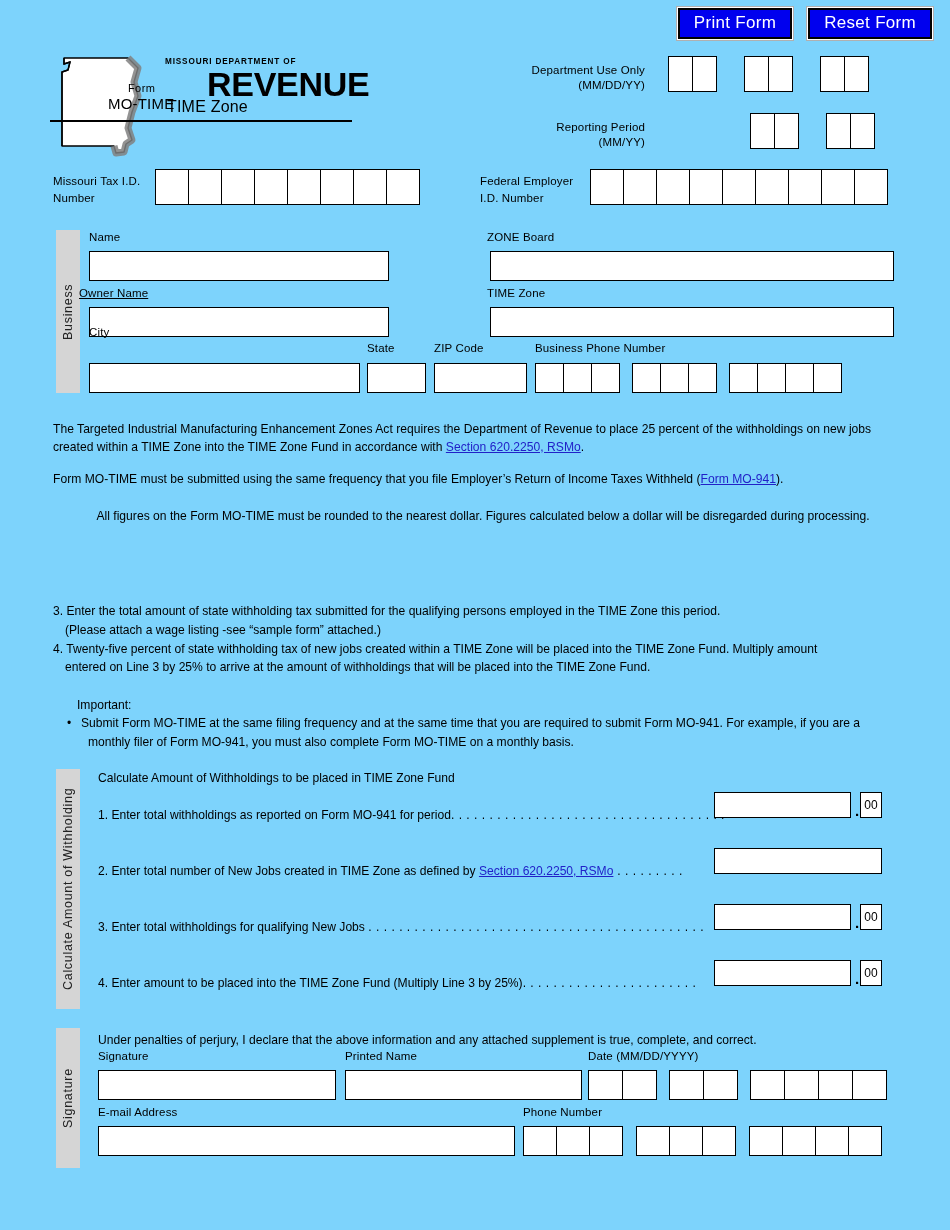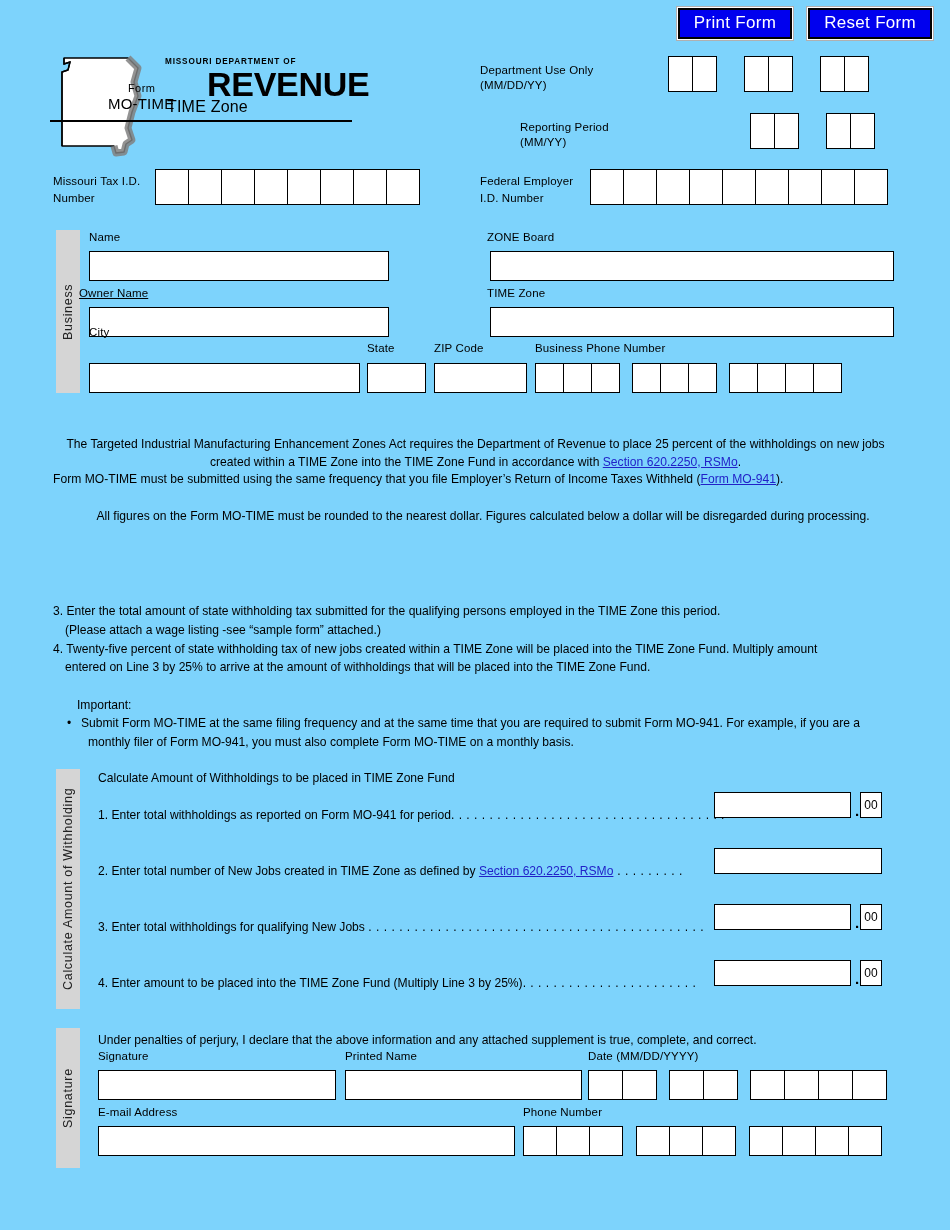--- a/index.html
+++ b/index.html
@@ -88,21 +88,21 @@
   .boxgroup .grp { display: flex; }
   .boxgroup .grp .cell {
     border: 1px solid #000000;
     box-sizing: border-box;
     margin-left: -1px;
     background: #ffffff;
   }
   .boxgroup .grp .cell:first-child { margin-left: 0; }
 
   .lbl { position: absolute; font-size: 11.5px; letter-spacing: .15px; }
-  .lbl-r { position: absolute; font-size: 11.5px; letter-spacing: .15px; }
+  .lbl-r { position: absolute; font-size: 11.5px; text-align: right; letter-spacing: .15px; }
 
   
   .field {
     position: absolute;
     border: 1px solid #000000;
     box-sizing: border-box;
     background: #ffffff;
   }
 
   
@@ -289,21 +289,21 @@
       <div class="cell" style="width:29px;height:30px;"></div>
     </div>
     <div class="grp" style="margin-left:12px;">
       <div class="cell" style="width:29px;height:30px;"></div>
       <div class="cell" style="width:29px;height:30px;"></div>
       <div class="cell" style="width:29px;height:30px;"></div>
       <div class="cell" style="width:29px;height:30px;"></div>
     </div>
   </div>
 
-  <div class="para" style="left:53px; top:436px; width:845px;text-align:center;">
+  <div class="para" style="left:53px; top:421px; width:845px;">
     <span>The Targeted Industrial Manufacturing Enhancement Zones Act requires the Department of Revenue to place 25 percent of the withholdings on new jobs created within a TIME Zone into the TIME Zone Fund in accordance with </span><a class="lnk" href="#">Section 620.2250, RSMo</a><span>.</span>
   </div>
 
   <div class="para" style="left:53px; top:471px; width:845px;">
     <span>Form MO-TIME must be submitted using the same frequency that you file Employer’s Return of Income Taxes Withheld (</span><a class="lnk" href="#">Form MO-941</a><span>).</span>
   </div>
   <div class="para" style="left:53px; top:508px; width:860px;text-align:center;">All figures on the Form MO-TIME must be rounded to the nearest dollar. Figures calculated below a dollar will be disregarded during processing.</div>
 
   <div class="numline" style="left:53px; top:602px;">3. Enter the total amount of state withholding tax submitted for the qualifying persons employed in the TIME Zone this period.</div>
   <div class="numline" style="left:65px; top:621px;">(Please attach a wage listing -see “sample form” attached.)</div>

